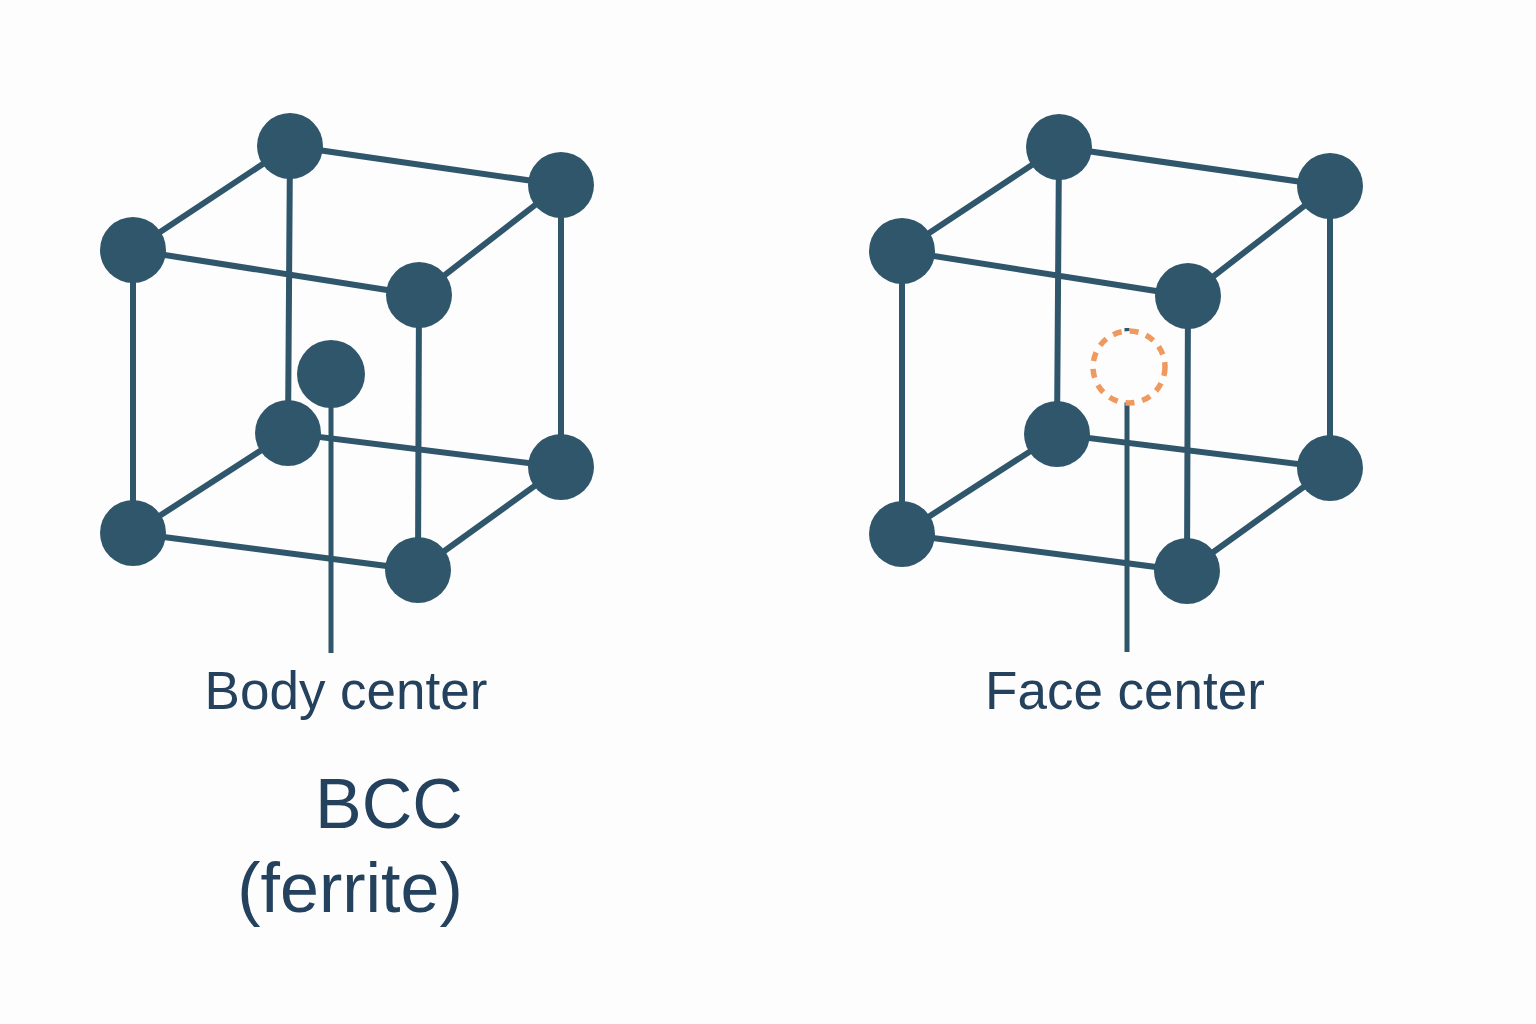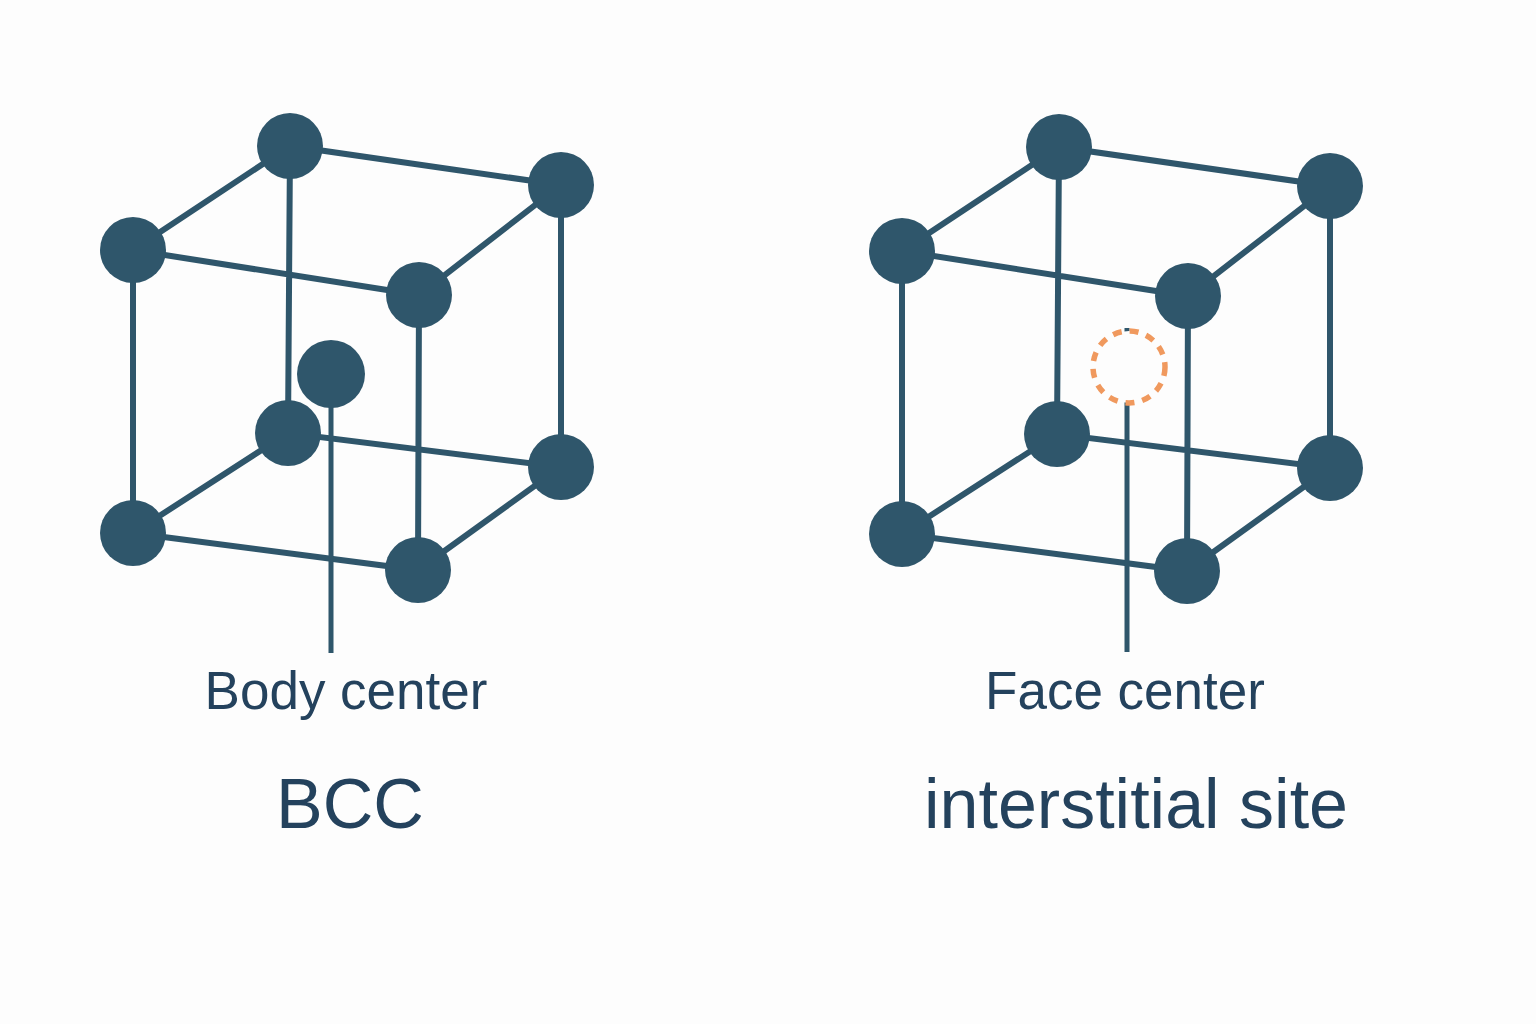--- a/index.html
+++ b/index.html
@@ -105,19 +105,19 @@
       <circle class="interstitial-circle" cx="1129" cy="367" r="36"></circle>
     </g>
   </svg>
 
   <div class="site-label label-body">Body center</div>
 
   <div class="site-label label-face">Face center</div>
 
   <div class="cube-title title-left">
     <div>BCC</div>
+    <div>(ferrite)</div>
   </div>
 
   <div class="cube-title title-right">
-    <div>interstitial site</div>
   </div>
 
 </div>
 
 </body></html>

